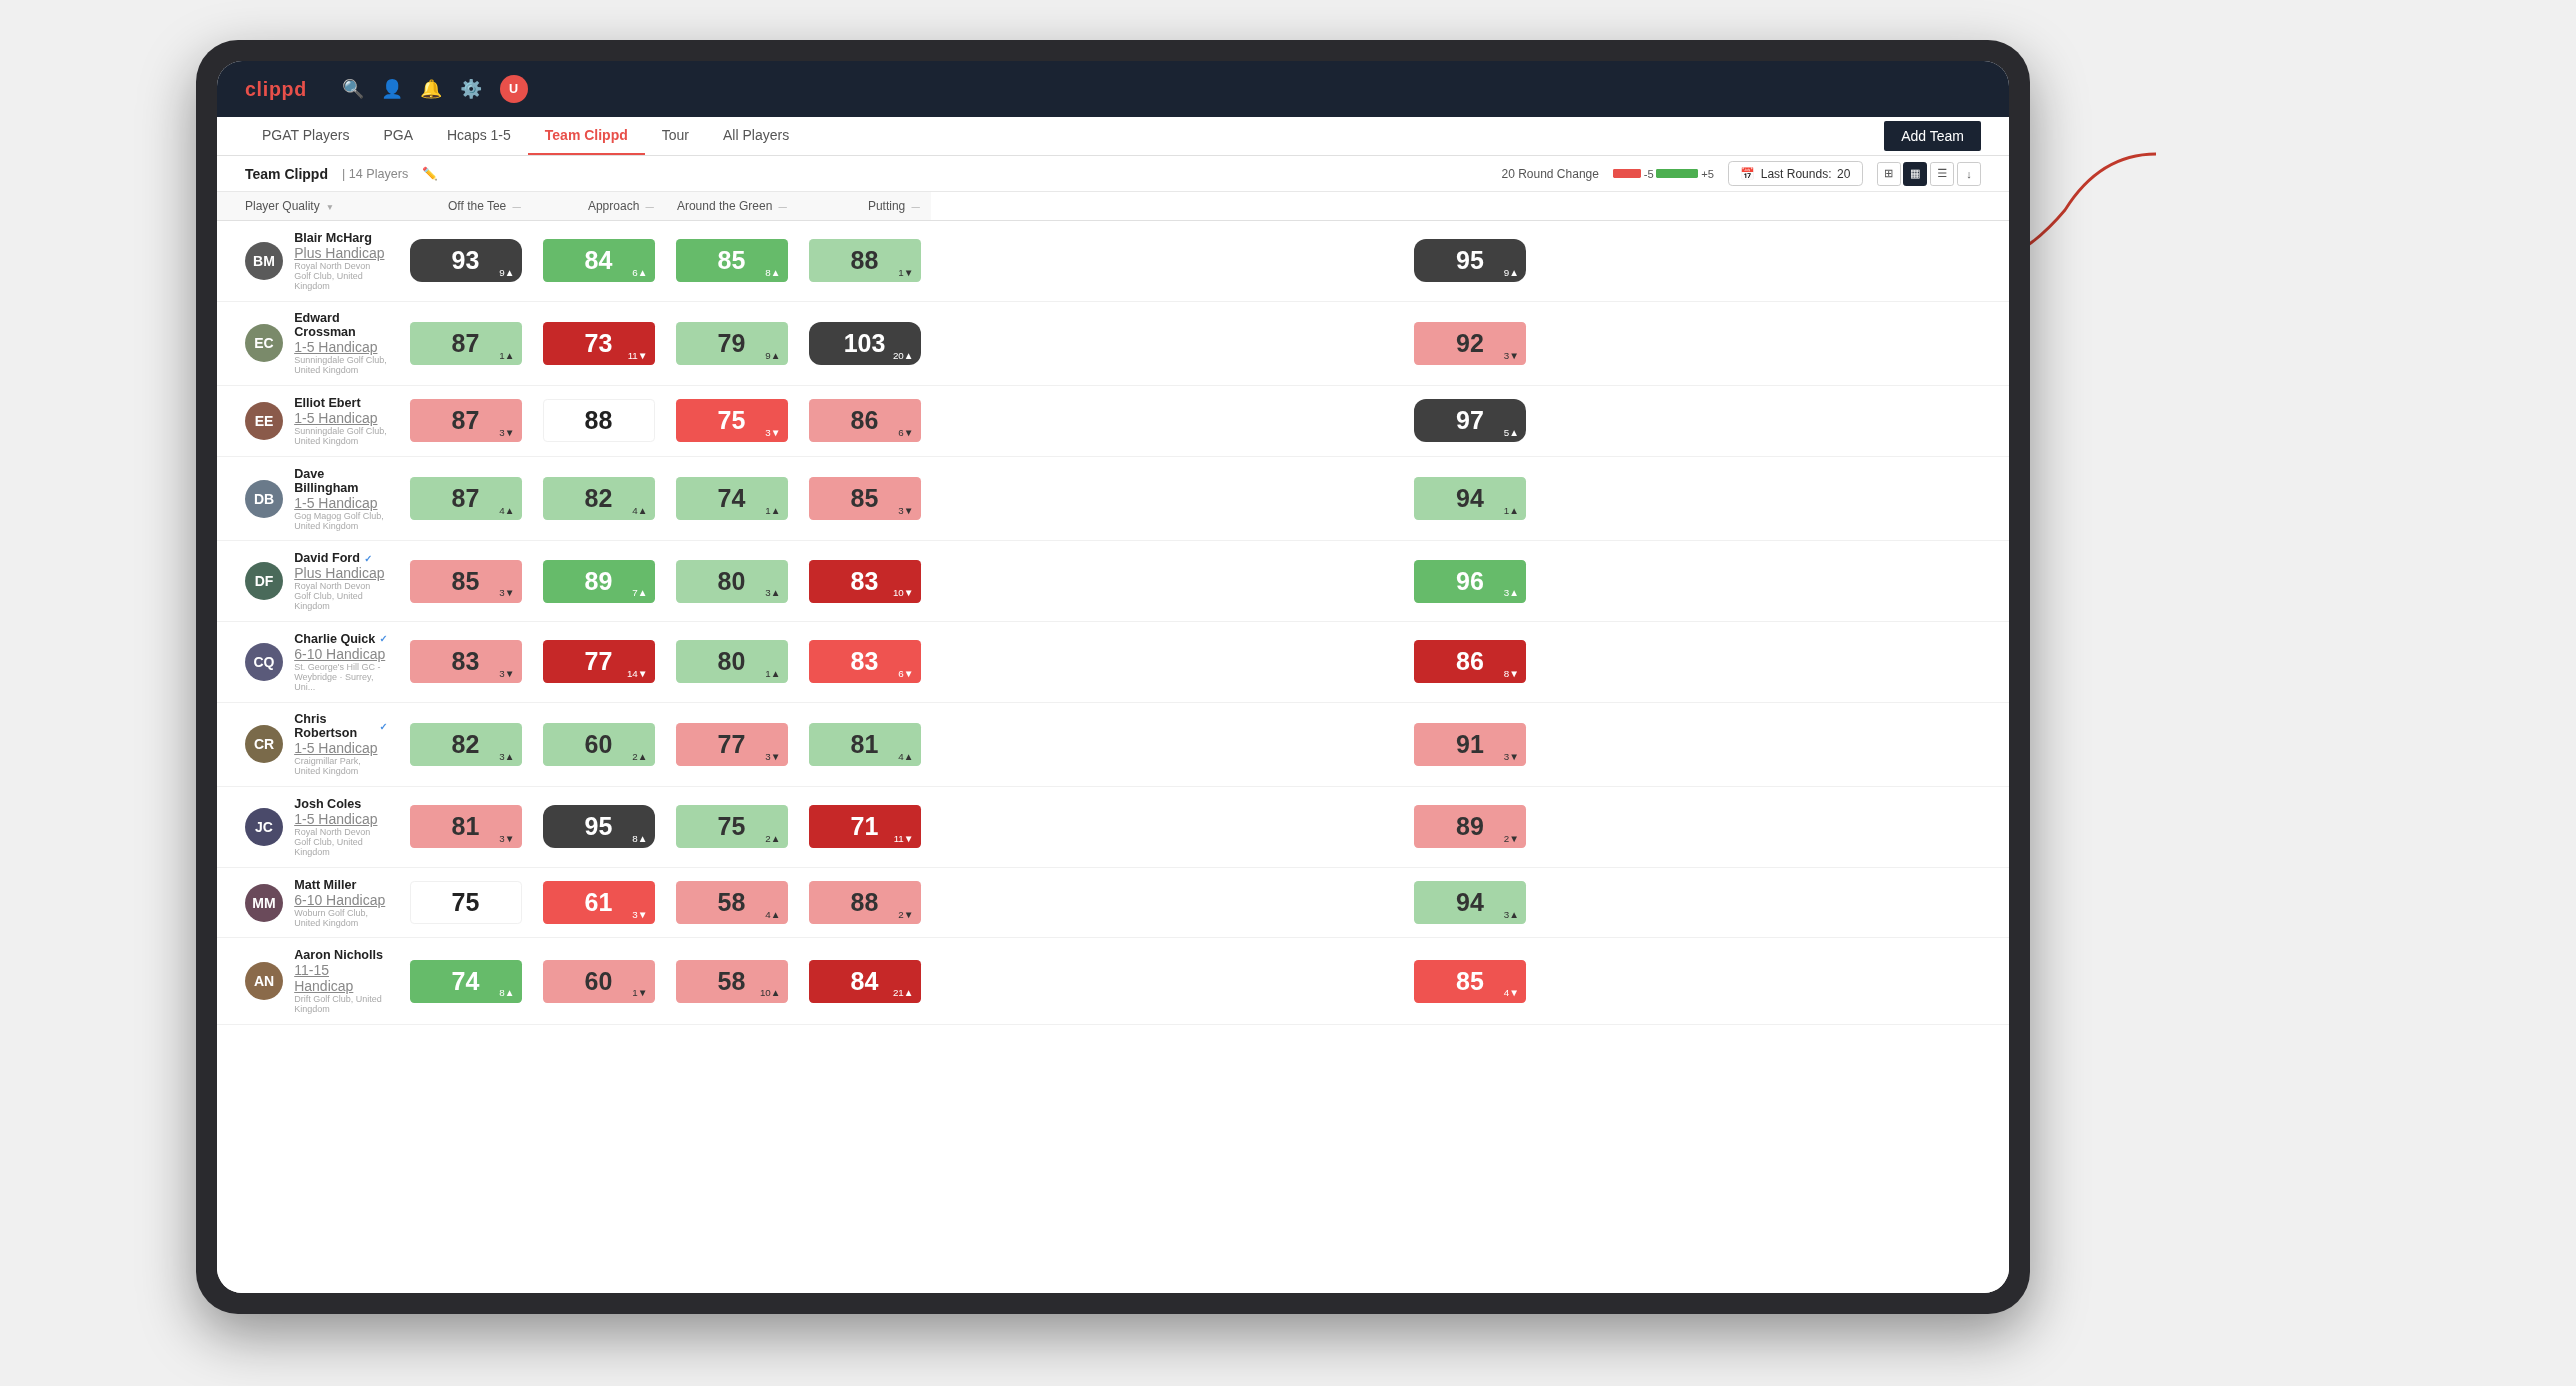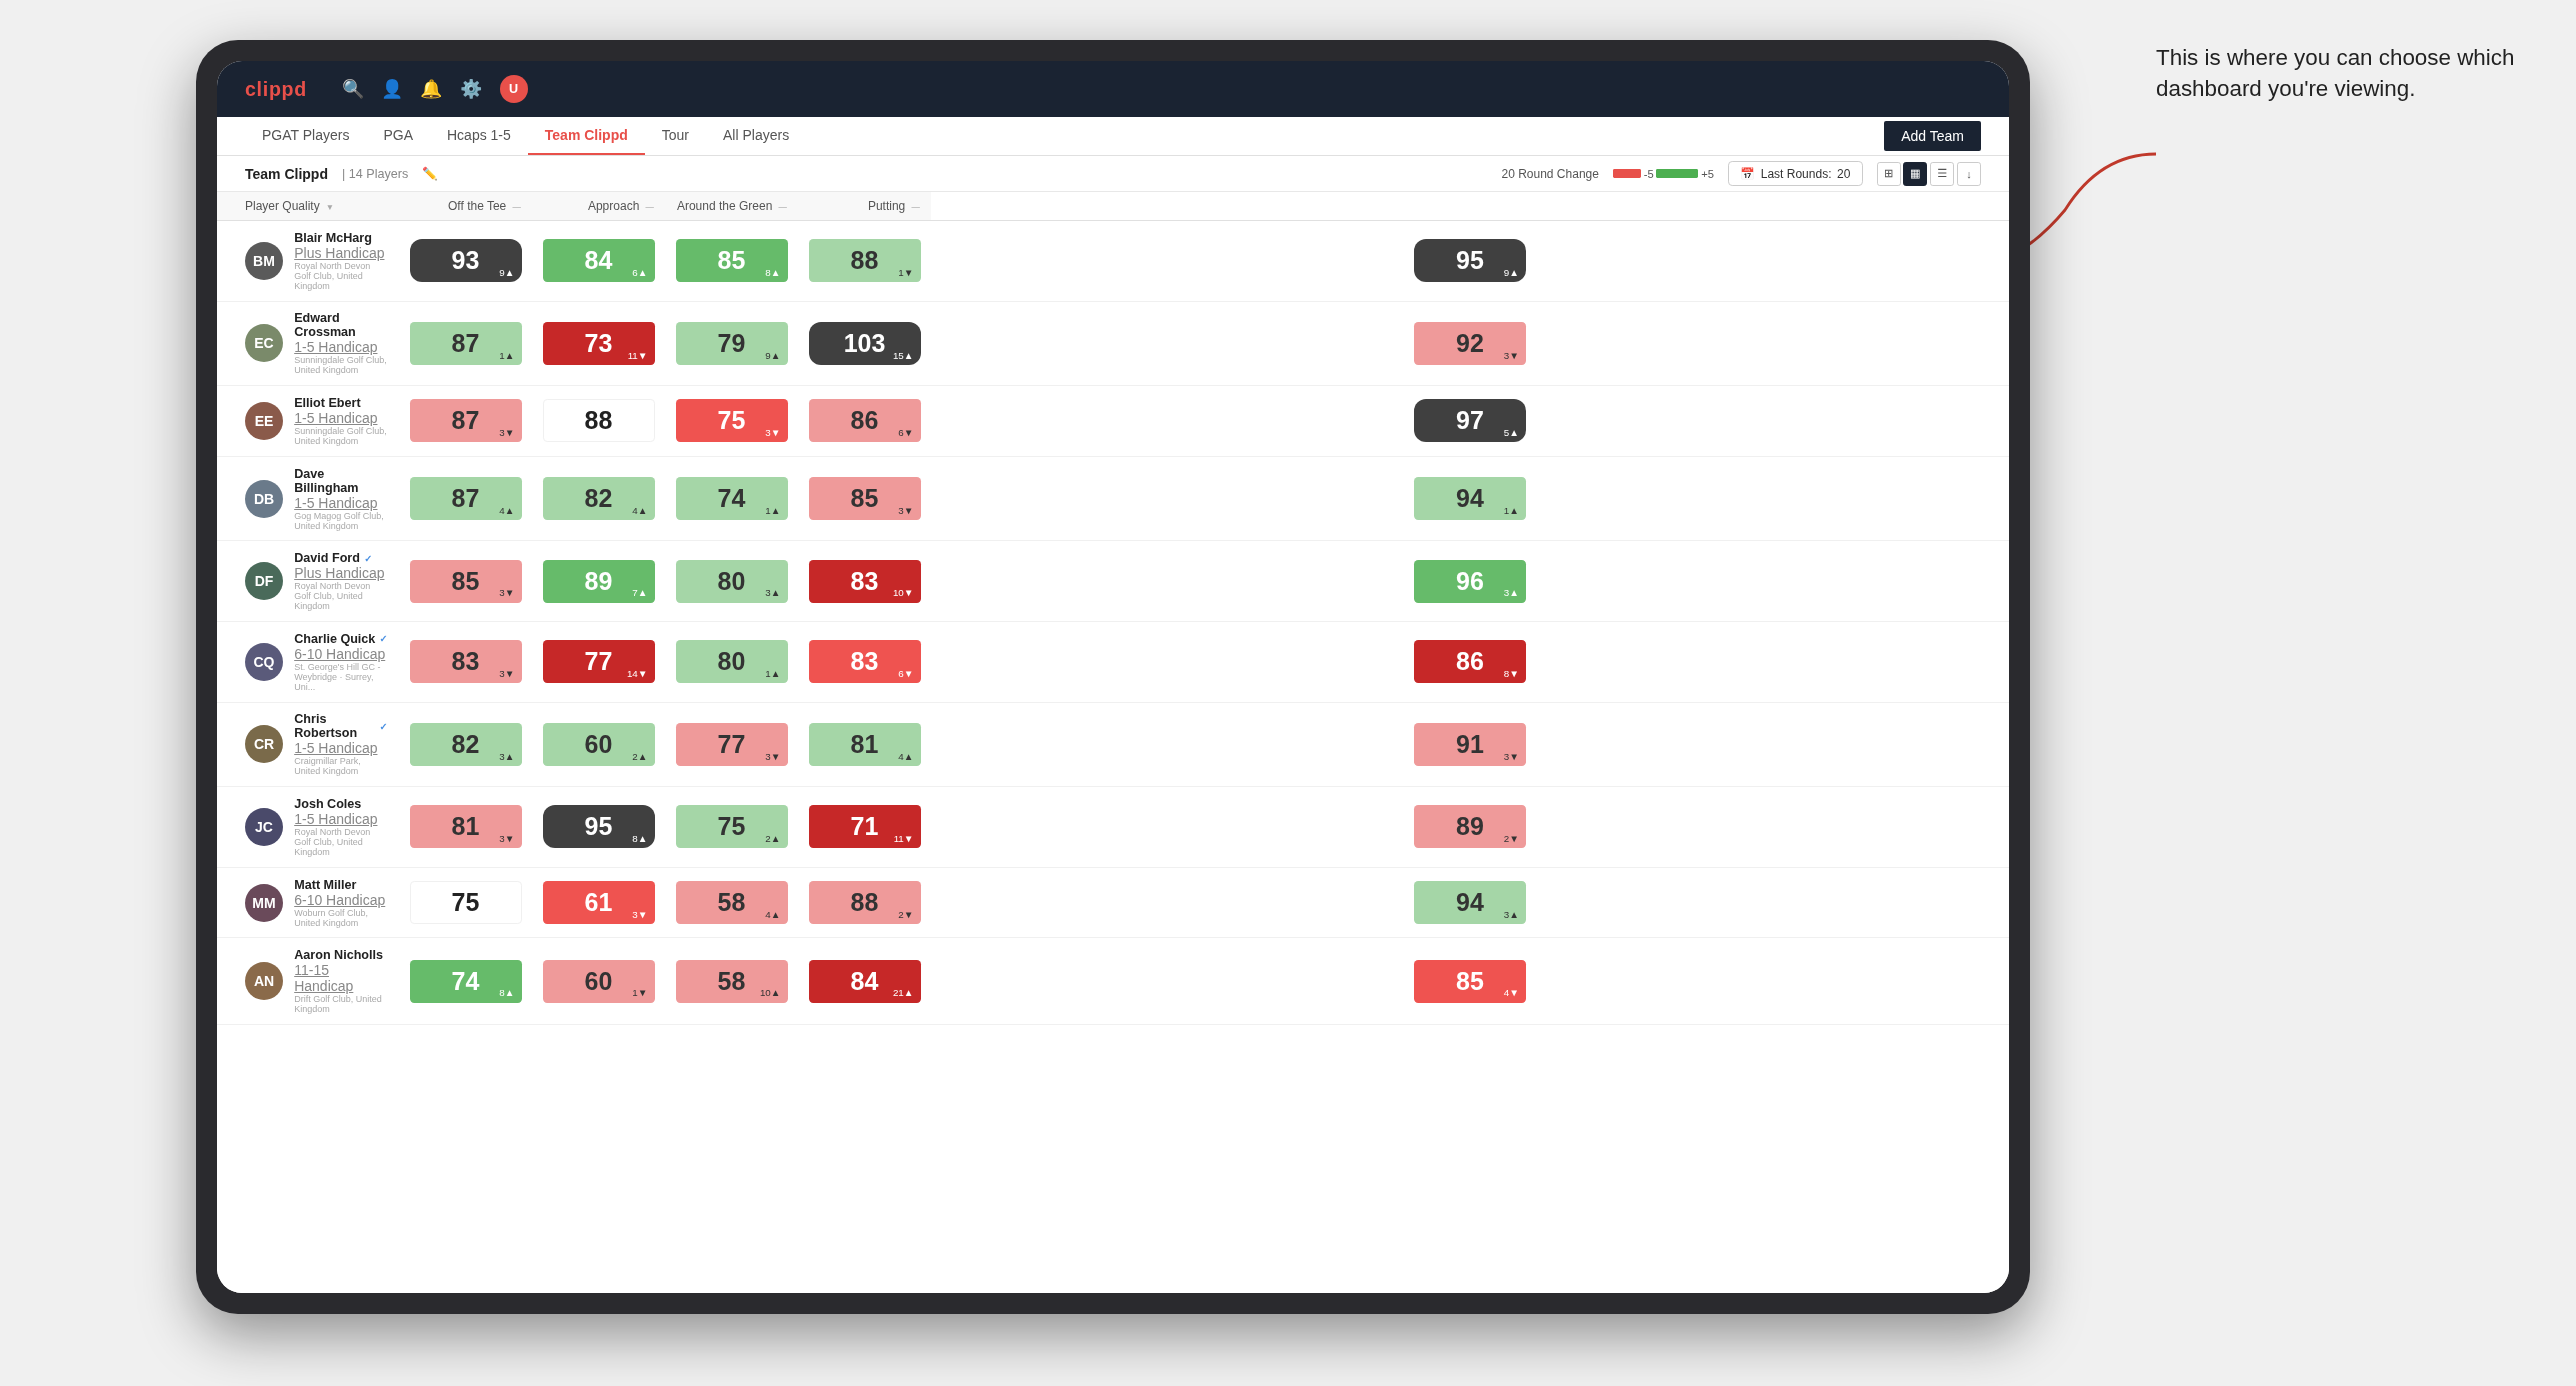--- a/index.html
+++ b/index.html
@@ -357,21 +357,20 @@
     .col-sort-arrow {
       font-size: 8.4px;
       margin-left: 2.8px;
       color: #aaa;
     }
   </style>
 </head>
 <body>
 
 <div class="annotation-area">
-  <div class="annotation-text">This is where you can choose which dashboard you're viewing.</div>
 </div>
 
 <svg class="arrow-svg" viewBox="0 0 300 200" xmlns="http://www.w3.org/2000/svg">
   <defs>
     <marker id="arrowhead" markerWidth="10" markerHeight="7" refX="10" refY="3.5" orient="auto">
       <polygon points="0 0, 10 3.5, 0 7" fill="#c0392b"></polygon>
     </marker>
   </defs>
   <path d="M 280 20 Q 200 20 150 100 Q 100 160 40 180" stroke="#c0392b" stroke-width="4" fill="none" marker-end="url(#arrowhead)"></path>
 </svg>
@@ -501,21 +500,21 @@
               <td class="score-cell"><div class="score-box red-dark">
                   <span>73</span>
                   <span class="score-change">11▼</span>
                 </div></td>
               <td class="score-cell"><div class="score-box green-light">
                   <span>79</span>
                   <span class="score-change">9▲</span>
                 </div></td>
               <td class="score-cell"><div class="score-box green-dark">
                   <span>103</span>
-                  <span class="score-change">15▲</span>
+                  <span class="score-change">20▲</span>
                 </div></td>
               <td class="score-cell"><div class="score-box red-light">
                   <span>92</span>
                   <span class="score-change">3▼</span>
                 </div></td>
             </tr>
             <tr>
               <td>
                 <div class="player-cell">
                   <div class="player-avatar" style="background: rgb(138, 90, 74);">EE</div>

